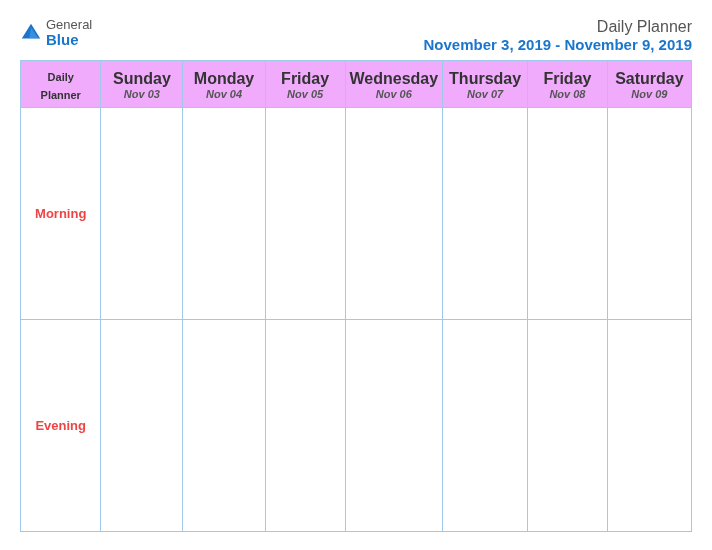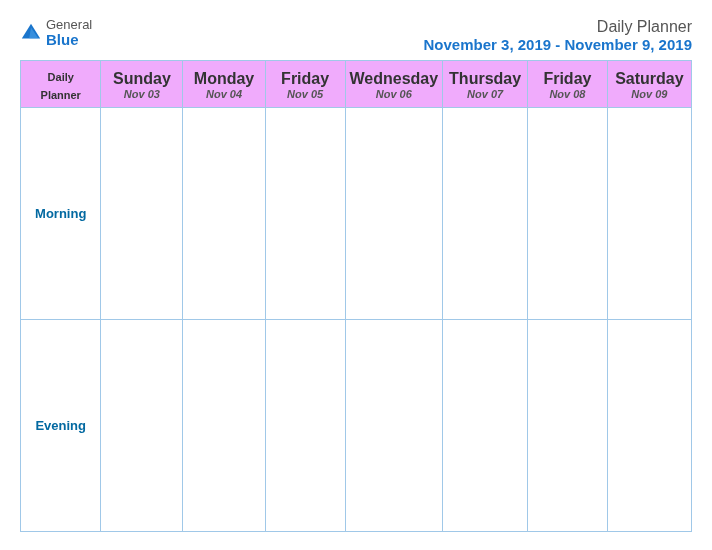--- a/index.html
+++ b/index.html
@@ -85,21 +85,21 @@
       font-size: 11px;
       font-weight: bold;
       color: #333;
       line-height: 1.3;
     }
     .row-label {
       background: #ddeedd;
       width: 80px;
       font-size: 13px;
       font-weight: bold;
-      color: #0369a1;
+      color: #ef4444;
       padding: 24px 4px;
     }
     .calendar-table tbody td {
       background: #fff;
       height: 90px;
       width: 86px;
     }
     .calendar-table tbody tr:last-child td {
       
     }

